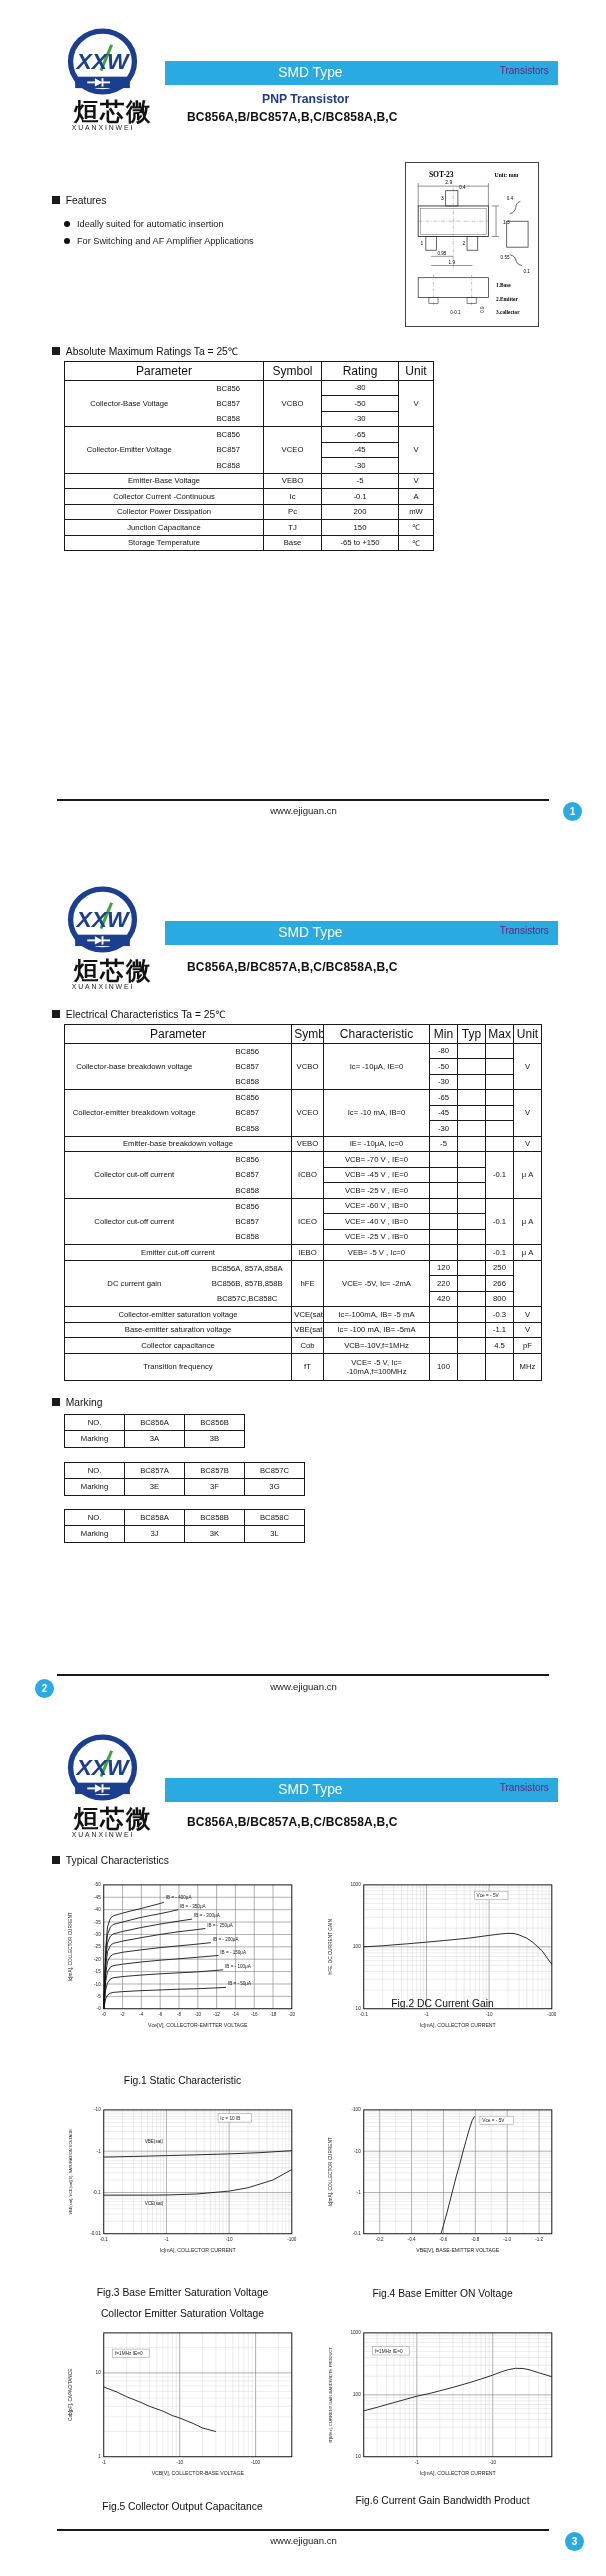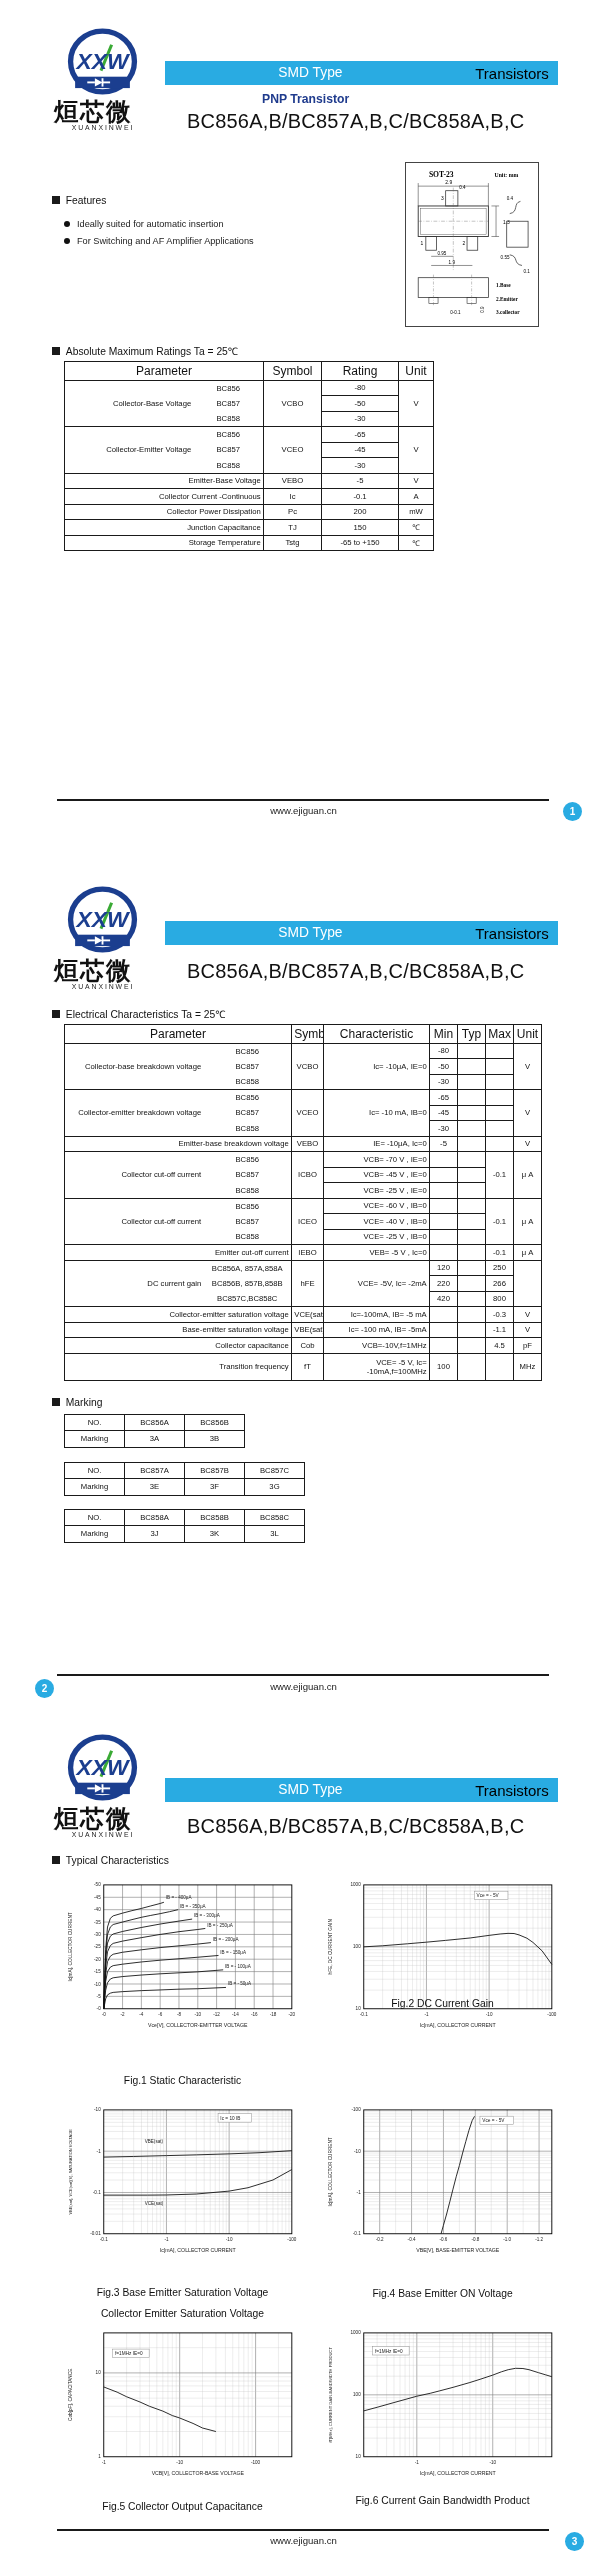--- a/index.html
+++ b/index.html
@@ -2,35 +2,35 @@
 <html style="font-size:12.2px"><head>
 <meta charset="utf-8">
 <style>
   html,body{margin:0;padding:0;background:#e8e8e8}
   .sheet{position:relative;width:607px;height:2576px;background:#fff;margin:0 auto;
          font-family:"Liberation Sans",sans-serif;color:#111;overflow:hidden}
   .abs{position:absolute}
   
   .bar{background:#29abe2;height:24px;width:393px}
   .bar .bl{position:absolute;left:37%;transform:translateX(-50%);top:3.8px;font-size:13.8px;color:#fff}
-  .bar .br{position:absolute;right:9.2px;top:3.8px;font-size:15px;color:#000000}
-  .logo-cn{font-family:"DejaVu Sans",sans-serif;font-size:24.5px;font-weight:bold;letter-spacing:1.5px;text-align:left;width:98px}
+  .bar .br{position:absolute;right:9.2px;top:3.8px;font-size:10px;color:#701a75}
+  .logo-cn{font-family:"DejaVu Sans",sans-serif;font-size:24.5px;font-weight:bold;letter-spacing:1.5px;text-align:right;width:98px}
   .logo-en{font-size:6.9px;letter-spacing:1.9px;text-align:center;width:98px;color:#222}
   .pnp{font-size:12.2px;font-weight:bold;color:#1f3b8d}
-  .ptitle{font-size:20px;font-weight:normal;letter-spacing:0.2px}
+  .ptitle{font-size:12px;font-weight:bold;letter-spacing:0.2px}
   .sect{font-size:10.3px;color:#111;white-space:nowrap}
   .sq{display:inline-block;width:8.4px;height:8.4px;background:#1a1a1a;margin-right:5.4px}
   .feat{font-size:9.2px;color:#222;white-space:nowrap}
   .dot{display:inline-block;width:6.1px;height:6.1px;border-radius:50%;background:#111;margin-right:6.9px}
   
   table{border-collapse:collapse;font-size:7.7px;color:#111;table-layout:fixed}
   td,th{border:0.8px solid #1a1a1a;padding:0 2.3px;height:14.5px;font-weight:normal;text-align:center;overflow:hidden}
   .dtable{border:1.5px solid #1a1a1a}
   .hd td{height:17.6px;font-size:12px}
-  .param{text-align:right}
+  .param{text-align:center}
   .model{border-left:hidden}
   .m1{border-bottom:hidden}.m2{border-top:hidden;border-bottom:hidden}.m3{border-top:hidden}
   tr.tall td{height:26px}
   .mtable{border:1.5px solid #1a1a1a}
   .mtable td{height:15.3px}
   
   .fig svg{display:block}
   .cap{position:absolute;text-align:center;font-size:10.3px;color:#111;white-space:nowrap}
   
   .footline{position:absolute;left:57px;width:492px;height:2.3px;background:#1a1a1a}
@@ -194,21 +194,21 @@
       <td>mW</td>
     </tr>
     <tr>
       <td class="param" colspan="2">Junction Capacitance</td>
       <td>TJ</td>
       <td>150</td>
       <td>℃</td>
     </tr>
     <tr>
       <td class="param" colspan="2">Storage Temperature</td>
-      <td>Tstg</td>
+      <td>Base</td>
       <td>-65 to +150</td>
       <td>℃</td>
     </tr>
   </tbody>
     </table>
 
   <div class="footline" style="top:799px"></div>
   <div class="url" style="top:805px">www.ejiguan.cn</div>
   <div class="pgc" style="left:563px;top:802px">1</div>
 

